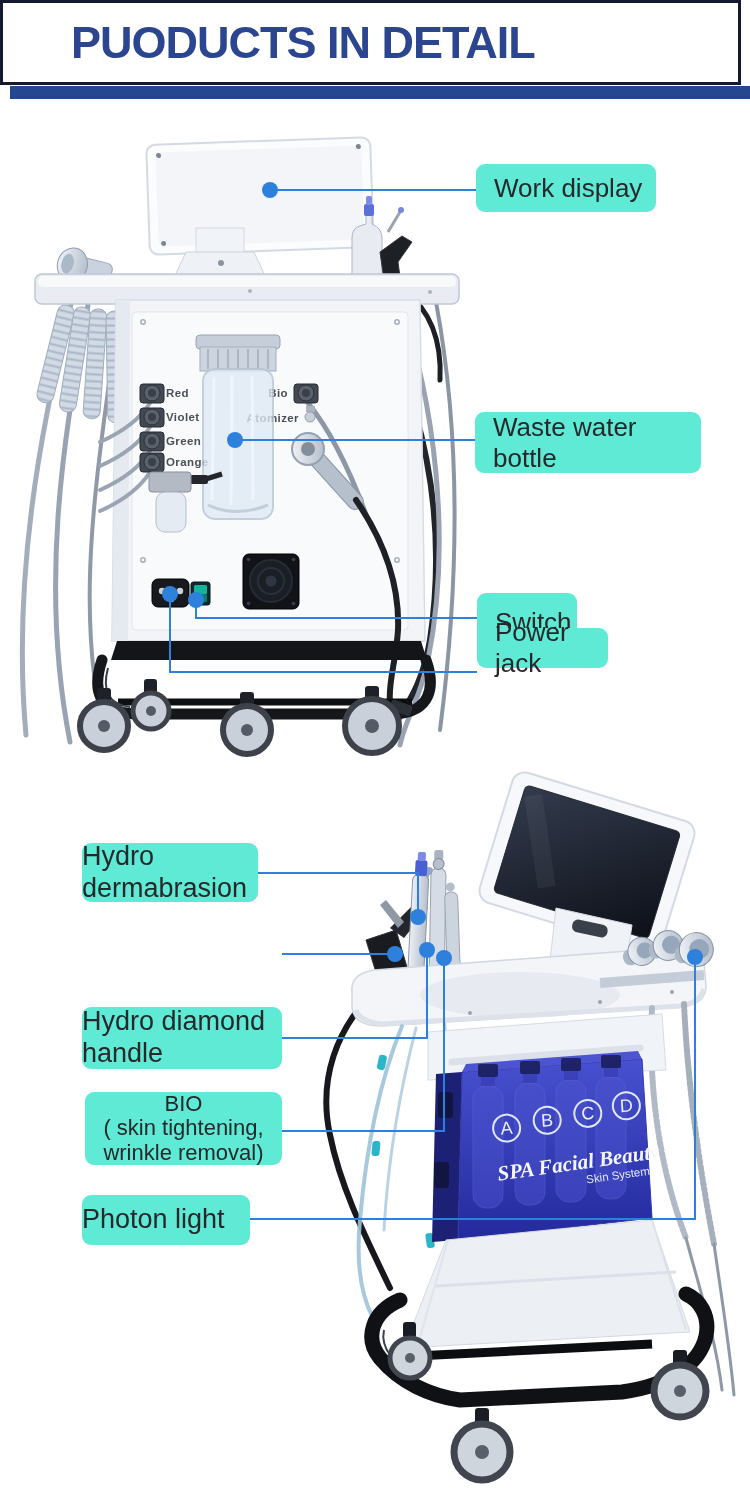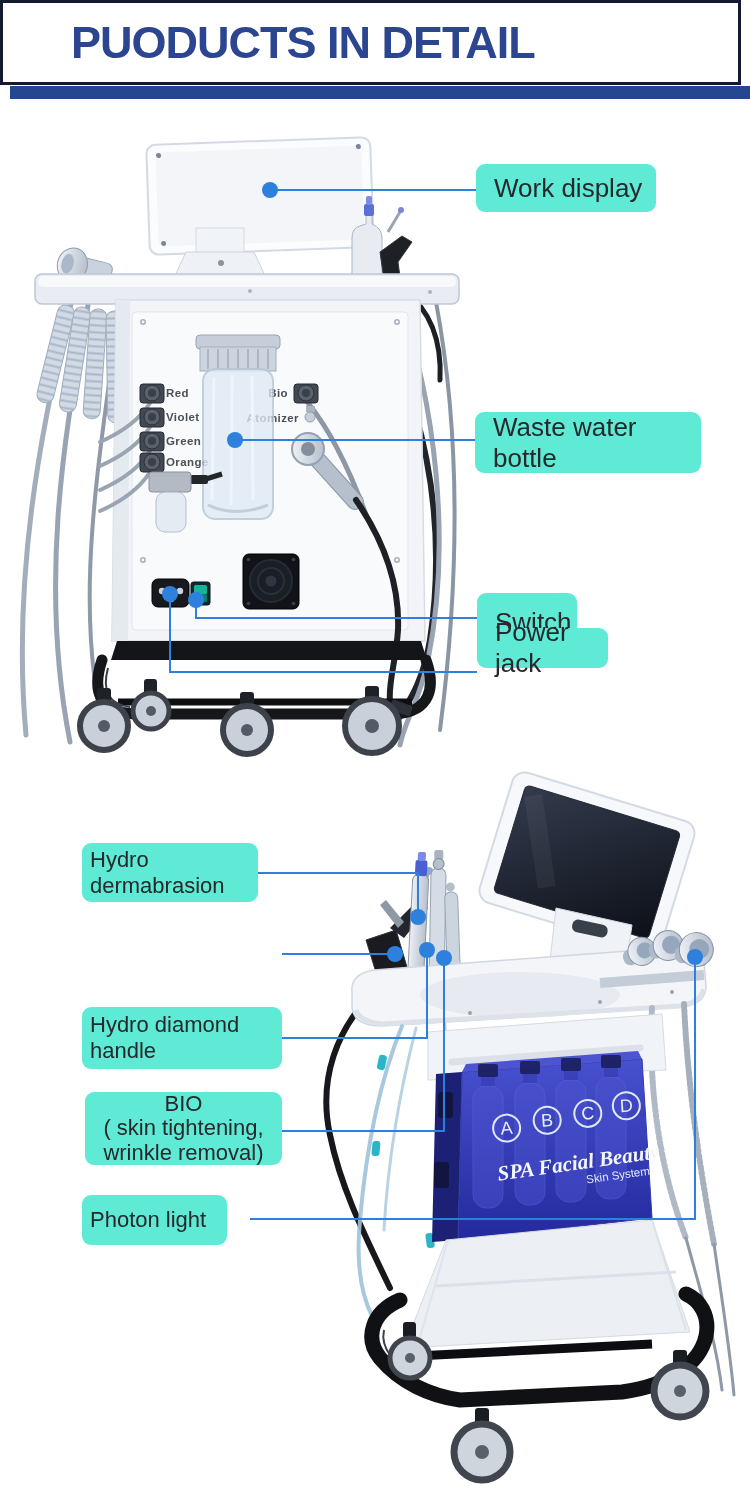--- a/index.html
+++ b/index.html
@@ -10,21 +10,21 @@
     border:3px solid #141b31;box-sizing:border-box;display:flex;align-items:center;z-index:5;}
   .page-title{margin:0;padding-left:68px;font-size:45px;font-weight:600;letter-spacing:-1px;
     color:#2b4590;white-space:nowrap;}
   .header-bar{position:absolute;left:10px;top:86px;width:740px;height:13px;background:#24478f;z-index:4;}
   
   .scene{position:absolute;left:0;top:0;width:750px;height:1500px;z-index:1;}
   
   .co{position:absolute;background:#5eead4;border-radius:9px;color:#26282c;
     display:flex;align-items:center;box-sizing:border-box;white-space:pre-line;z-index:6;}
   .co-top{font-size:26px;padding-left:18px;}
-  .co-bottom{font-size:22px;padding-left:8px;line-height:1.18;}
+  .co-bottom{font-size:27px;padding-left:0;line-height:1.18;}
   .co-bio{font-size:22px;line-height:1.12;padding-left:0;justify-content:center;text-align:center;}
   .plabel{font-size:11.5px;font-weight:bold;fill:#4a5058;letter-spacing:.4px;
     font-family:"Liberation Sans",sans-serif;}
   .cable{fill:none;stroke-linecap:round;}
   .cline{fill:none;stroke:#2e80dd;stroke-width:2;}
 </style>
 </head>
 <body>
 
 <div class="page">
@@ -452,15 +452,15 @@
   <div class="co co-top" style="left:477px;top:593px;width:100px;height:59px;">Switch</div>
   <div class="co co-top" style="left:477px;top:628px;width:131px;height:40px;">Power jack</div>
 
   <div class="co co-bottom" style="left:82px;top:843px;width:176px;height:59px;">Hydro
 dermabrasion</div>
   <div class="co co-bottom" style="left:82px;top:1007px;width:200px;height:62px;">Hydro diamond
 handle</div>
   <div class="co co-bottom co-bio" style="left:85px;top:1092px;width:197px;height:73px;">BIO
 ( skin tightening,
 wrinkle removal)</div>
-  <div class="co co-bottom" style="left:82px;top:1195px;width:145px;height:50px;">Photon light</div>
+  <div class="co co-bottom" style="left:82px;top:1195px;width:168px;height:50px;">Photon light</div>
 
 </div>
 
 </body></html>

